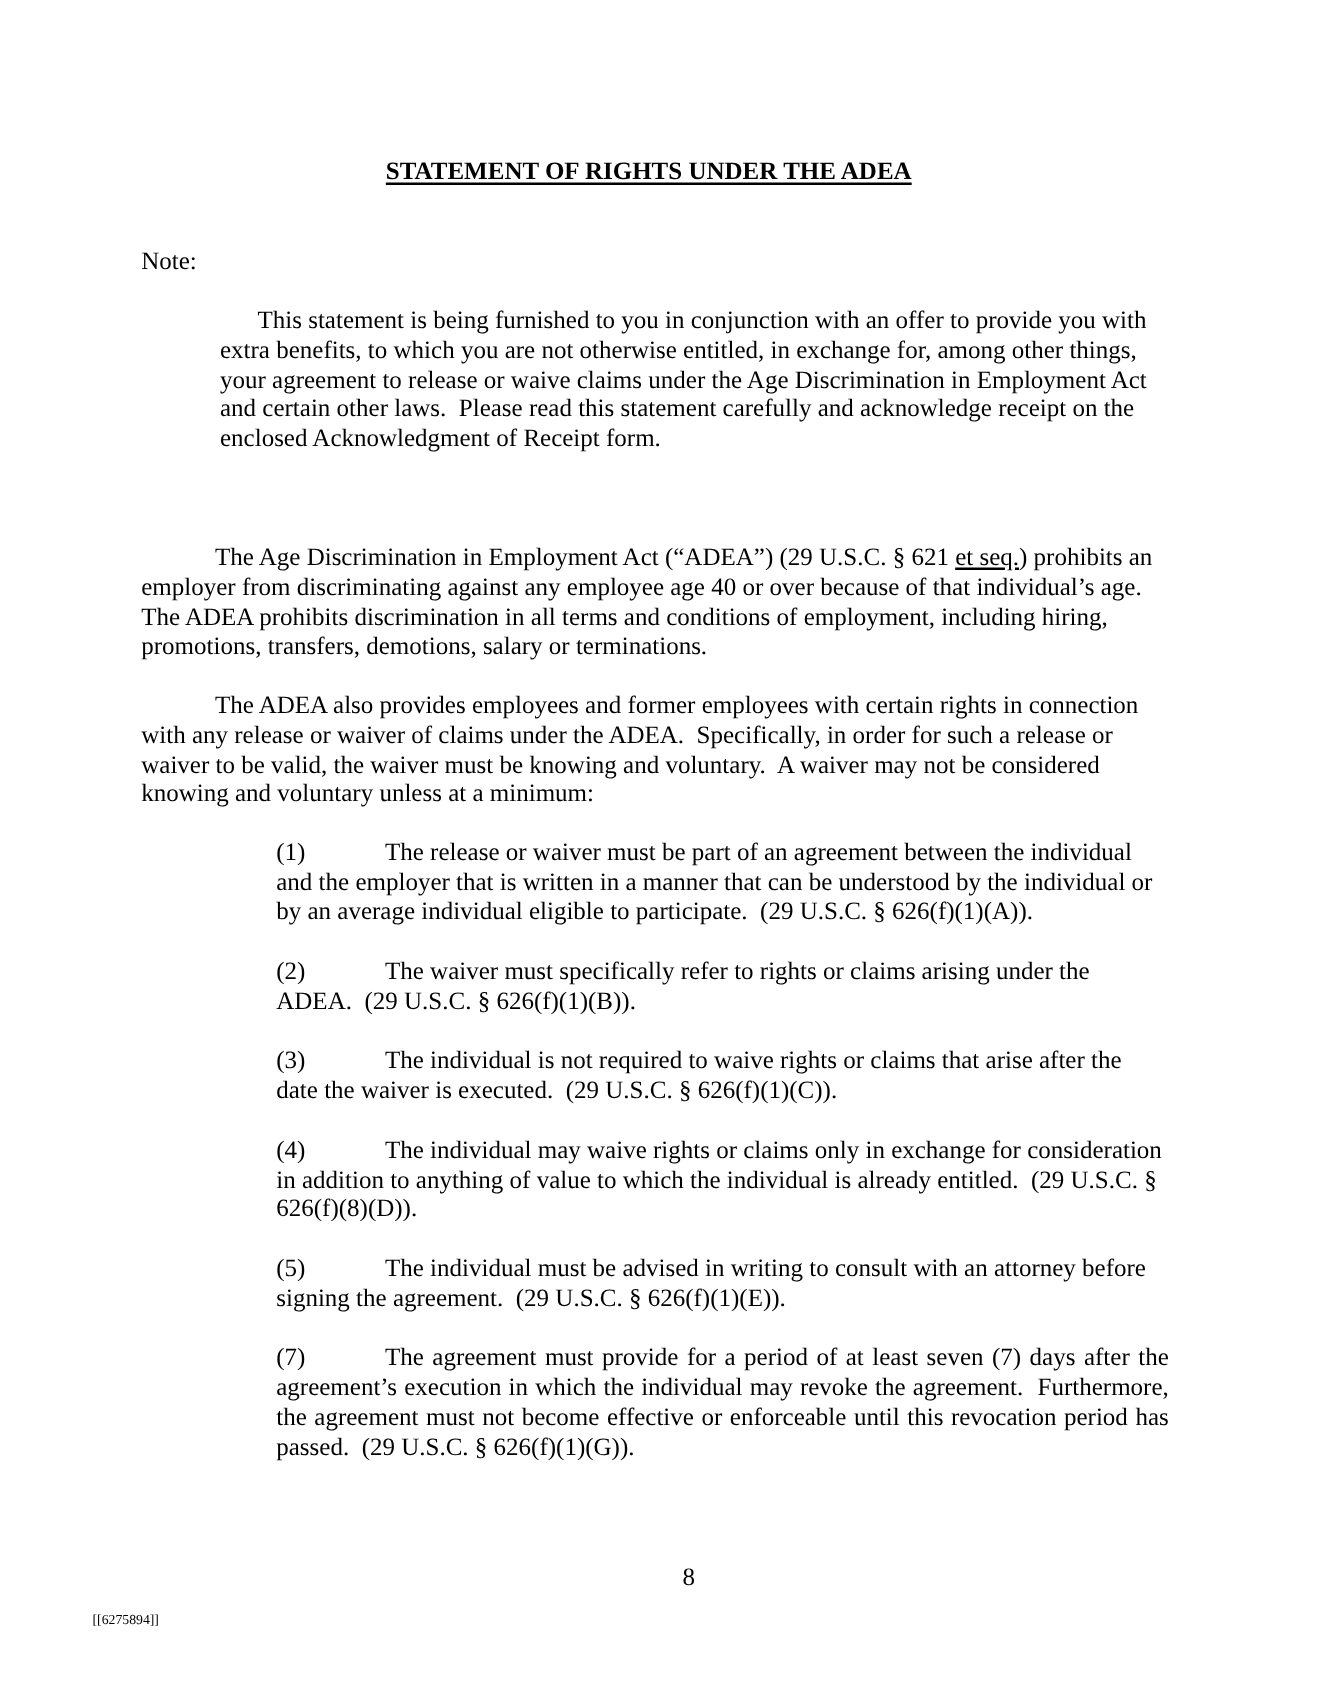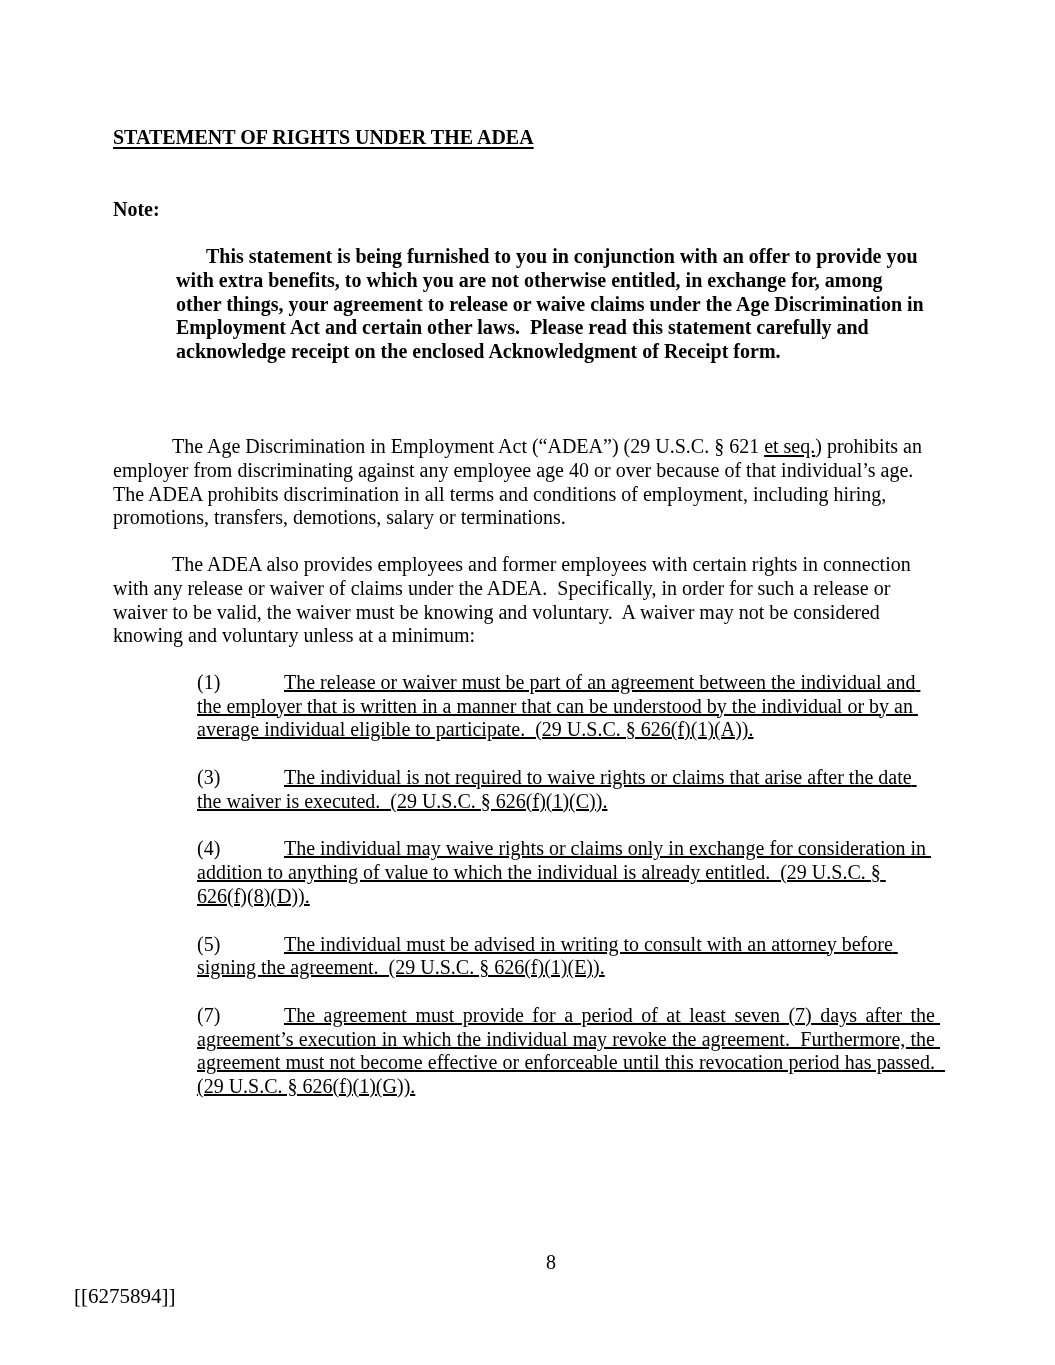--- a/index.html
+++ b/index.html
@@ -16,54 +16,53 @@
     font-family: "Liberation Serif", "DejaVu Serif", serif;
     font-size: 20px;
     line-height: 23.7px;
     overflow: hidden;
   }
   .content {
     padding: 126px 130px 0 113px;
   }
   .doc-title {
     margin: 0 0 48px 0;
-    text-align: left;
+    text-align: center;
     font-size: 20px;
     font-weight: bold;
   }
   .doc-title span {
     text-decoration: underline;
     text-underline-offset: 3px;
     text-decoration-thickness: 2px;
   }
   .note {
     position: relative;
     padding-left: 63px;
-    font-weight: bold;
+    font-weight: normal;
     margin: 0 0 48px 0;
     white-space: pre-wrap;
   }
   .note-label {
     position: absolute;
     left: 0;
     top: 0;
   }
   .body-para {
     margin: 16px 0 23px 0;
     text-indent: 59px;
     white-space: pre-wrap;
   }
   .body-para .u {
     text-decoration: underline;
     text-underline-offset: 2px;
   }
   .items {
-    margin-left: 84px;
+    margin-left: 108px;
     margin-right: -10px;
-    text-decoration: underline;
   }
   .item {
     margin: 0 0 24px 0;
     white-space: pre-wrap;
   }
   .item.justified {
     text-align: justify;
   }
   .item-number {
     display: inline-block;
@@ -72,21 +71,21 @@
   }
   .page-number {
     position: absolute;
     left: 546px;
     top: 1251px;
   }
   .doc-stamp {
     position: absolute;
     left: 74px;
     top: 1285px;
-    font-size: 21px;
+    font-size: 11px;
   }
 </style>
 </head>
 <body>
 
 <div class="page">
   <div class="content">
 
     <h1 class="doc-title">
       <span>STATEMENT OF RIGHTS UNDER THE ADEA</span>
@@ -98,20 +97,21 @@
     </div>
 
     <p class="body-para"><span>The Age Discrimination in Employment Act (“ADEA”) (29 U.S.C. § 621 </span><span class="u">et seq.</span><span>) prohibits an employer from discriminating against any employee age 40 or over because of that individual’s age.  The ADEA prohibits discrimination in all terms and conditions of employment, including hiring, promotions, transfers, demotions, salary or terminations.</span></p>
 
     <p class="body-para">The ADEA also provides employees and former employees with certain rights in connection with any release or waiver of claims under the ADEA.  Specifically, in order for such a release or waiver to be valid, the waiver must be knowing and voluntary.  A waiver may not be considered knowing and voluntary unless at a minimum:</p>
 
     <div class="items">
 
       <div class="item"><span class="item-number">(1)</span><span>The release or waiver must be part of an agreement between the individual and the employer that is written in a manner that can be understood by the individual or by an average individual eligible to participate.  (29 U.S.C. § 626(f)(1)(A)).</span></div>
 
+      <div class="item"><span class="item-number">(2)</span><span>The waiver must specifically refer to rights or claims arising under the ADEA.  (29 U.S.C. § 626(f)(1)(B)).</span></div>
 
       <div class="item"><span class="item-number">(3)</span><span>The individual is not required to waive rights or claims that arise after the date the waiver is executed.  (29 U.S.C. § 626(f)(1)(C)).</span></div>
 
       <div class="item"><span class="item-number">(4)</span><span>The individual may waive rights or claims only in exchange for consideration in addition to anything of value to which the individual is already entitled.  (29 U.S.C. § 626(f)(8)(D)).</span></div>
 
       <div class="item"><span class="item-number">(5)</span><span>The individual must be advised in writing to consult with an attorney before signing the agreement.  (29 U.S.C. § 626(f)(1)(E)).</span></div>
 
 
       <div class="item justified"><span class="item-number">(7)</span><span>The agreement must provide for a period of at least seven (7) days after the agreement’s execution in which the individual may revoke the agreement.  Furthermore, the agreement must not become effective or enforceable until this revocation period has passed.  (29 U.S.C. § 626(f)(1)(G)).</span></div>
 

